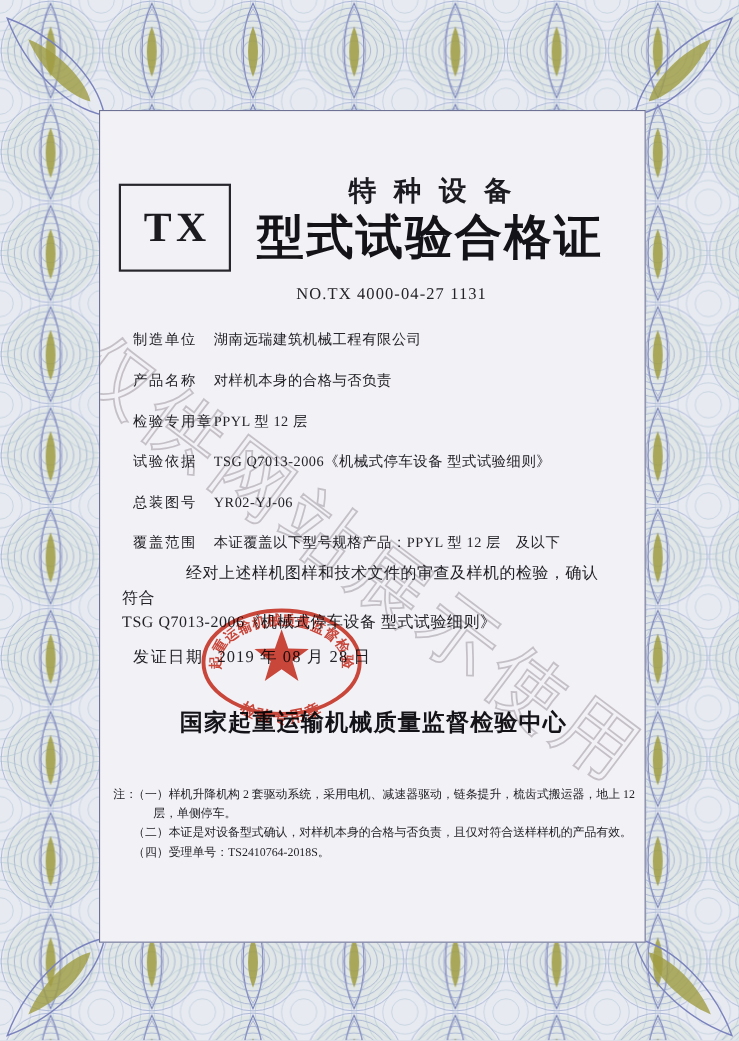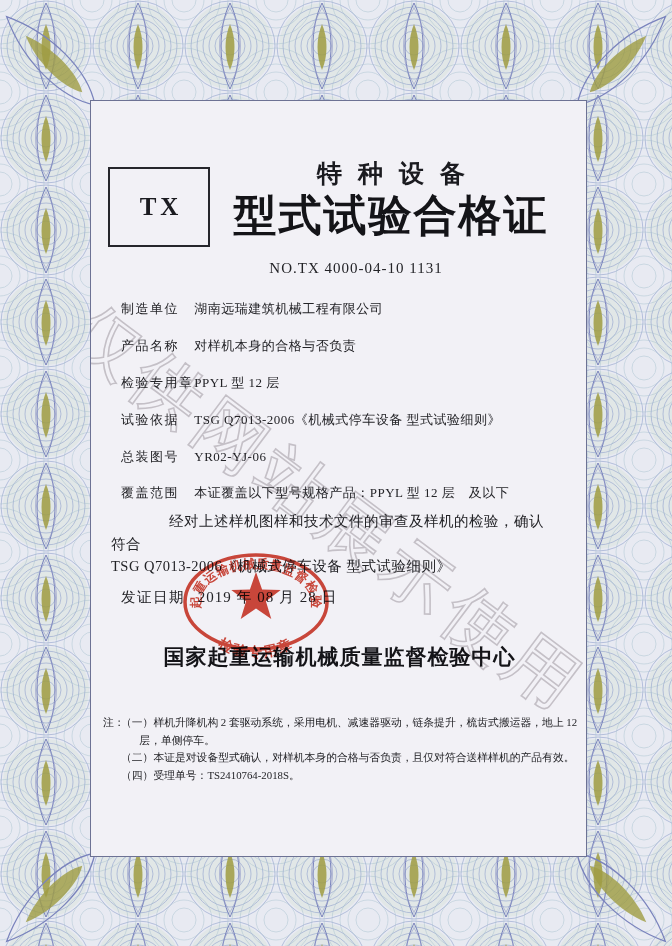--- a/index.html
+++ b/index.html
@@ -12,21 +12,21 @@
   .border-art{position:absolute;left:0;top:0;z-index:0;}
   .page{
     position:absolute;left:90px;top:100px;width:497px;height:757px;
     background:#f2f1f6;border:1px solid #6d7294;box-sizing:border-box;z-index:2;
   }
   .wm{position:absolute;left:0;top:0;z-index:1;pointer-events:none;}
   .layer{position:absolute;z-index:2;}
   .tx-box{
     left:17px;top:66px;width:98px;height:76px;border:2px solid #26262c;
     display:flex;align-items:center;justify-content:center;
-    font-size:25px;font-weight:bold;letter-spacing:4px;text-indent:4px;color:#1b1b20;
+    font-size:38px;font-weight:bold;letter-spacing:4px;text-indent:4px;color:#1b1b20;
   }
   .subtitle{left:115px;top:56px;width:370px;text-align:center;font-size:25px;
     letter-spacing:16px;text-indent:16px;font-weight:600;color:#1b1b20;}
   .title{left:115px;top:86px;width:370px;text-align:center;font-size:43px;
     letter-spacing:2px;font-weight:600;color:#141418;white-space:nowrap;}
   .cert-no{left:90px;top:159px;width:350px;text-align:center;font-size:15px;letter-spacing:1px;}
   .frow{left:30px;width:460px;font-size:13px;white-space:nowrap;}
   .flabel{display:inline-block;width:70px;letter-spacing:1.5px;}
   .fvalue{letter-spacing:0.5px;}
   .confirm{left:20px;top:409px;width:446px;font-size:14.5px;line-height:22.5px;
@@ -122,21 +122,21 @@
     <svg class="wm" width="497" height="757" aria-hidden="true">
       <text transform="translate(10,190) rotate(37)" x="0" y="62" font-size="70" letter-spacing="8" fill="none" stroke="#a7a0a8" stroke-width="1.6" opacity="0.6">仅供网站展示使用</text>
     </svg>
 
     <div class="layer tx-box">
       <span>TX</span>
     </div>
 
     <div class="layer title">型式试验合格证</div>
     <div class="layer subtitle">特种设备</div>
-    <div class="layer cert-no">NO.TX 4000-04-10 1131</div>
+    <div class="layer cert-no">NO.TX 4000-04-27 1131</div>
 
     <div class="layer frow" style="top:199px">
       <span class="flabel">制造单位</span>
       <span class="fvalue">湖南远瑞建筑机械工程有限公司</span>
     </div>
     <div class="layer frow" style="top:236px">
       <span class="flabel">产品名称</span>
       <span class="fvalue">对样机本身的合格与否负责</span>
     </div>
     <div class="layer frow" style="top:273px">

